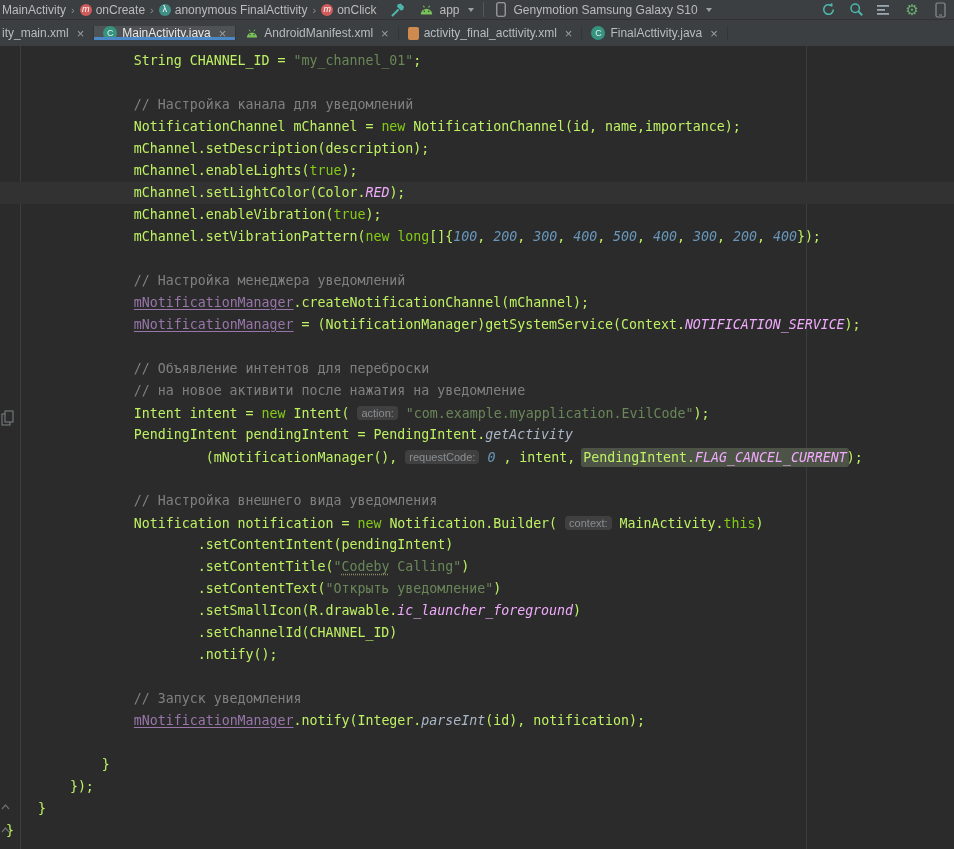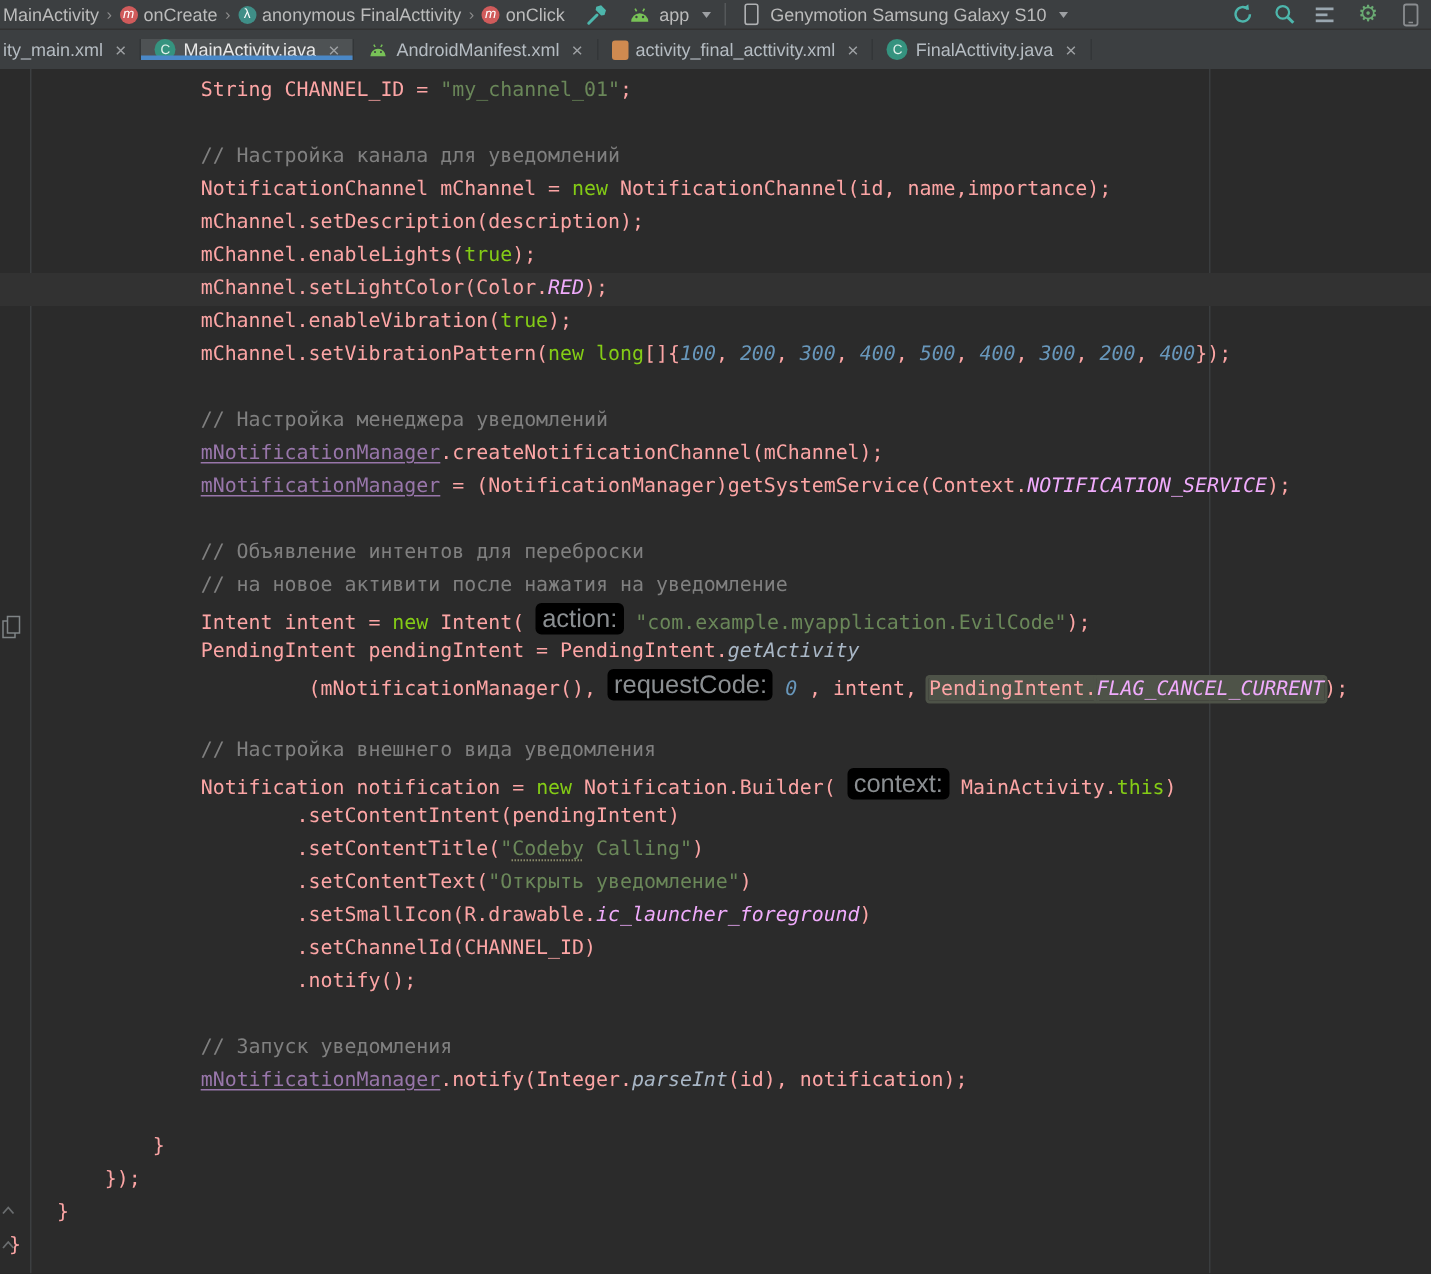--- a/index.html
+++ b/index.html
@@ -44,30 +44,30 @@
   
   .editor { position: relative; height: 803px; background: #2b2b2b; }
   .vline-left  { position: absolute; left: 20px;  top: 0; bottom: 0; width: 1px; background: #3c3f41; }
   .vline-margin{ position: absolute; left: 806px; top: 0; bottom: 0; width: 1px; background: #3a3d3f; }
   .code { position: relative; z-index: 1; padding-top: 4px;
           font-family: "DejaVu Sans Mono", monospace; font-size: 13.28px;
           line-height: 22px; color: #a9b7c6; }
   .line { white-space: pre; height: 22px; }
   .line { padding-left: 6px; }
   .line.current { background: #323232; }
-  .seg-p { color: #fca5a5; }
+  .seg-p { color: #bef264; }
   .seg-k { color: #84cc16; }
   .seg-s { color: #6a8759; }
   .seg-n { color: #6897bb; font-style: italic; }
   .seg-c { color: #808080; }
   .seg-sc { color: #f0abfc; font-style: italic; }
   .seg-f { color: #9876aa; text-decoration: underline; text-underline-offset: 2px; }
   .seg-sm { color: #a9b7c6; font-style: italic; }
-  .seg-h { background: #000000; color: #8a8e91; border-radius: 4px; padding: 1px 4px;
-           font-size: 17px; font-family: "Liberation Sans", sans-serif; vertical-align: 1px; }
+  .seg-h { background: #404040; color: #8a8e91; border-radius: 4px; padding: 1px 4px;
+           font-size: 11px; font-family: "Liberation Sans", sans-serif; vertical-align: 1px; }
   .boxed { background: #4e5348; box-shadow: 0 0 0 2px #4e5348; border-radius: 1px; }
   .typo { text-decoration: underline dotted #8a8a6a; text-underline-offset: 3px; }
   .gutter-abs { position: absolute; left: 1px; z-index: 2; display: inline-flex; }
 </style>
 </head>
 <body>
 
 <div class="topbar">
   <div class="bc">
       <span class="crumb">

